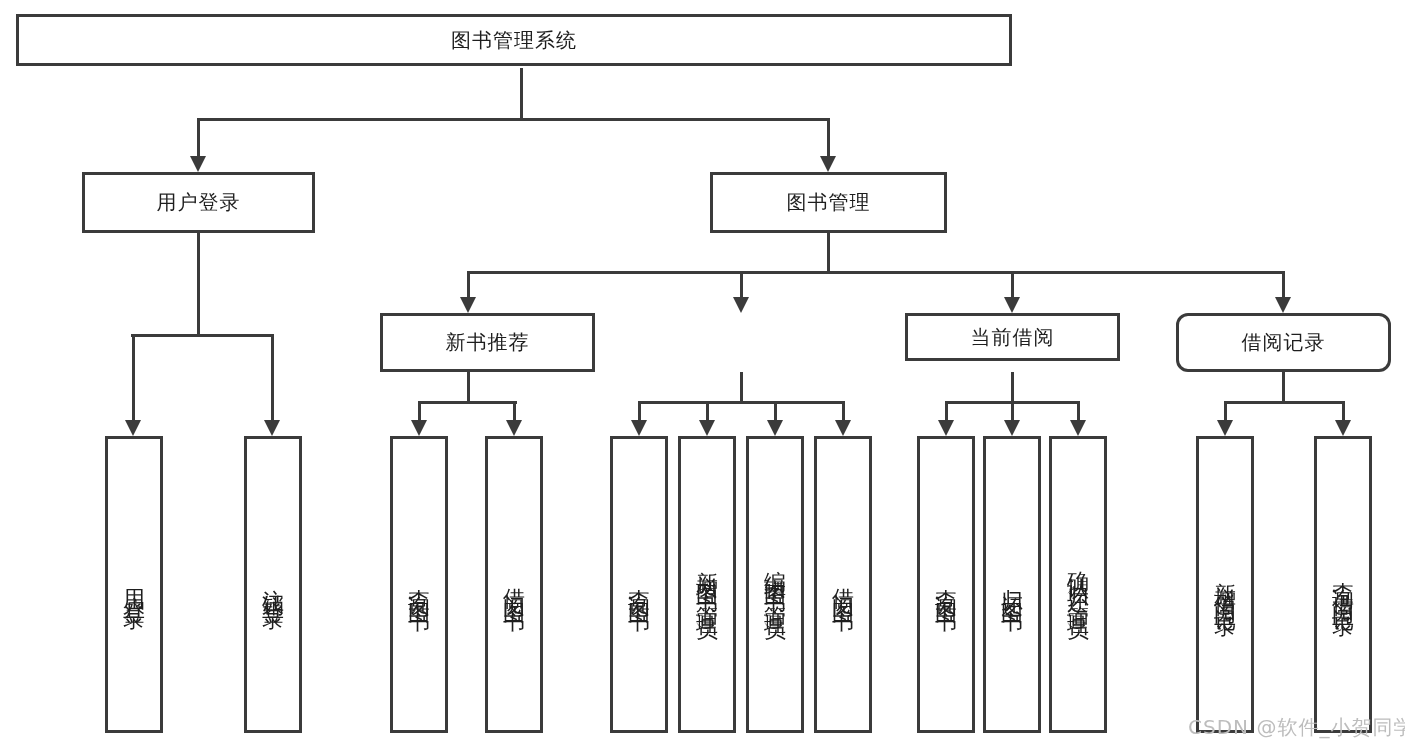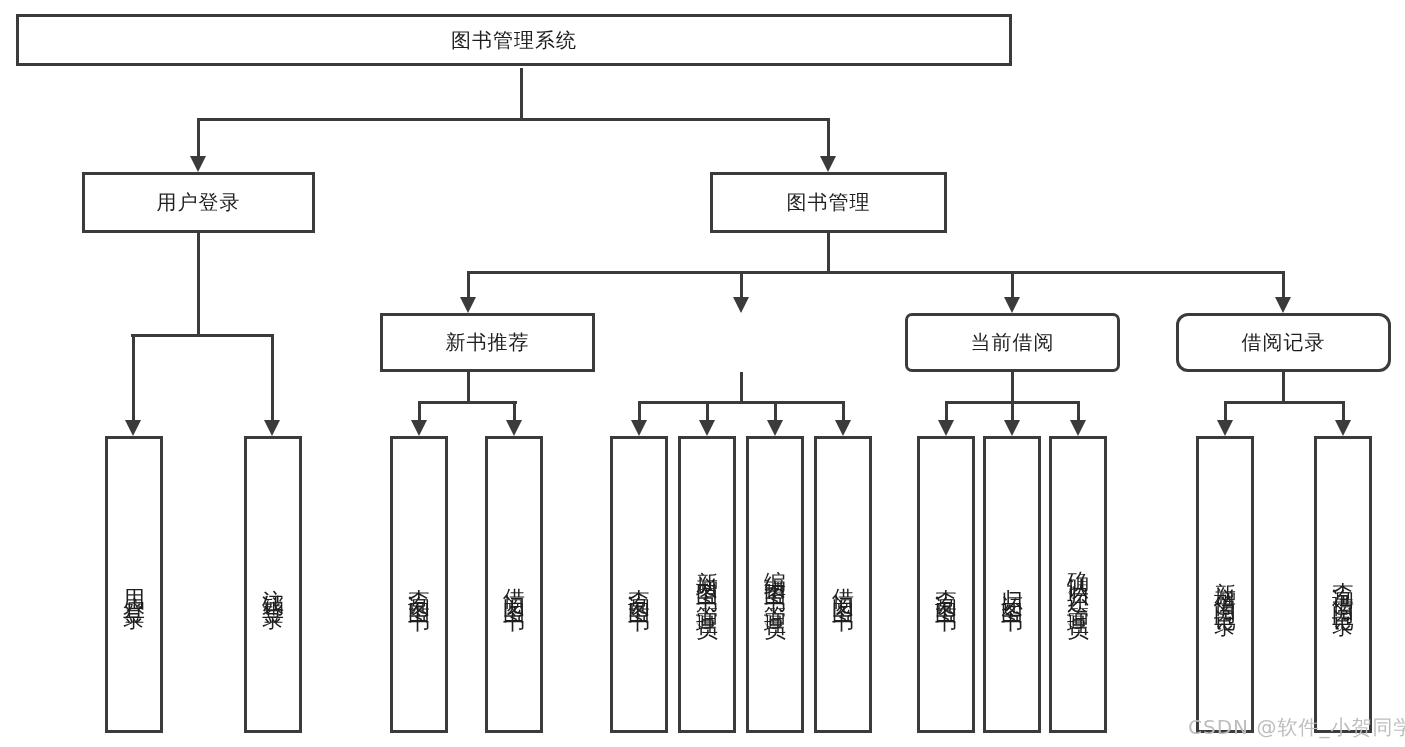--- a/index.html
+++ b/index.html
@@ -95,21 +95,21 @@
   <div class="vl" style="left:740px;top:271px;height:28px;"></div>
   <div class="ah" style="left:733px;top:297px;"></div>
   <div class="vl" style="left:1011px;top:271px;height:28px;"></div>
   <div class="ah" style="left:1004px;top:297px;"></div>
   <div class="vl" style="left:1282px;top:271px;height:28px;"></div>
   <div class="ah" style="left:1275px;top:297px;"></div>
 
   <div class="box h" style="left:380px;top:313px;width:215px;height:59px;">
     <span>新书推荐</span>
   </div>
-  <div class="box h" style="left:905px;top:313px;width:215px;height:59px;border-radius:7px;">
+  <div class="box h" style="left:905px;top:313px;width:215px;height:48px;">
     <span>当前借阅</span>
   </div>
   <div class="box h" style="left:1176px;top:313px;width:215px;height:59px;border-radius:12px;">
     <span>借阅记录</span>
   </div>
 
   <div class="vl" style="left:467px;top:372px;height:32px;"></div>
   <div class="hl" style="left:418px;top:401px;width:99px;"></div>
   <div class="vl" style="left:418px;top:401px;height:19px;"></div>
   <div class="ah" style="left:411px;top:420px;"></div>

